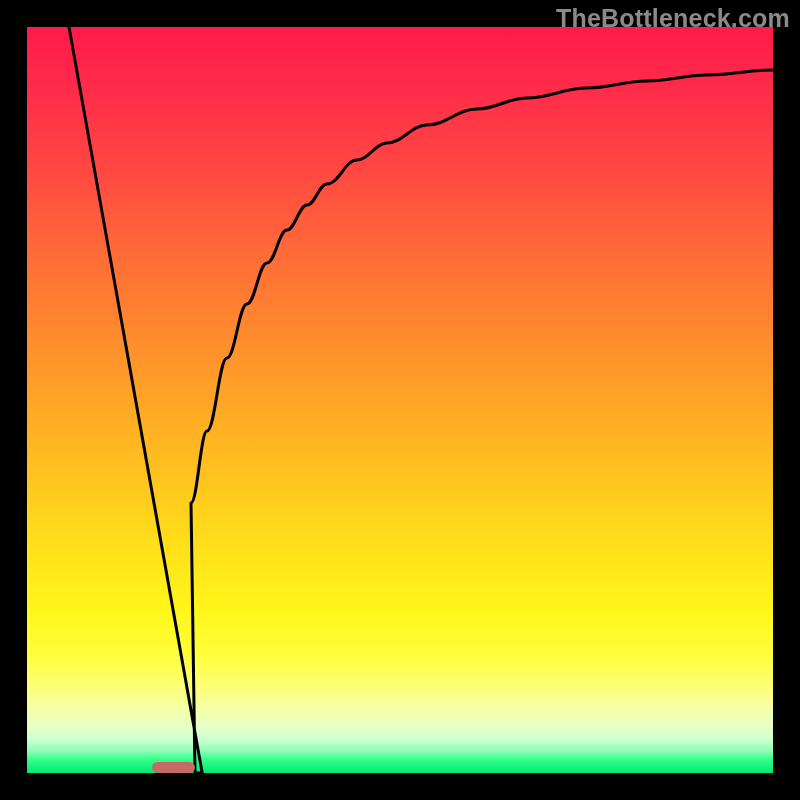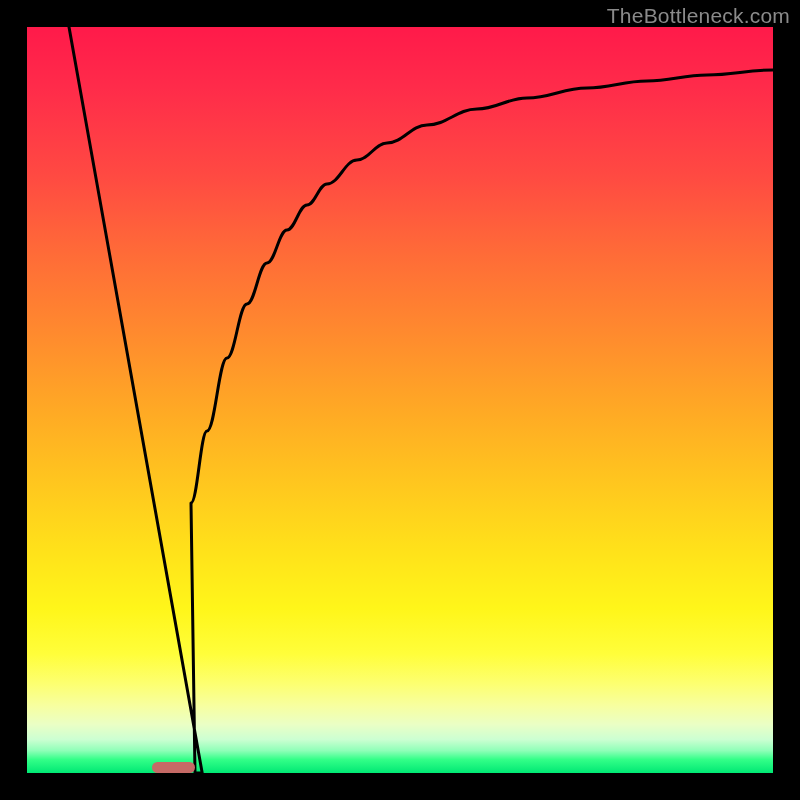--- a/index.html
+++ b/index.html
@@ -58,23 +58,23 @@
     height: 11px;
     border-radius: 6px;
     background: #c66a66;
     bottom: 0;
   }
   .watermark {
     position: absolute;
     top: 4px;
     right: 10px;
     color: #8a8a8a;
-    font-size: 21px;
+    font-size: 25px;
     letter-spacing: 0.2px;
-    font-weight: 400;
+    font-weight: 700;
   }
 </style>
 </head>
 <body>
 
 <div class="stage">
 
   <div class="watermark">TheBottleneck.com</div>
 
   <div class="plot">

